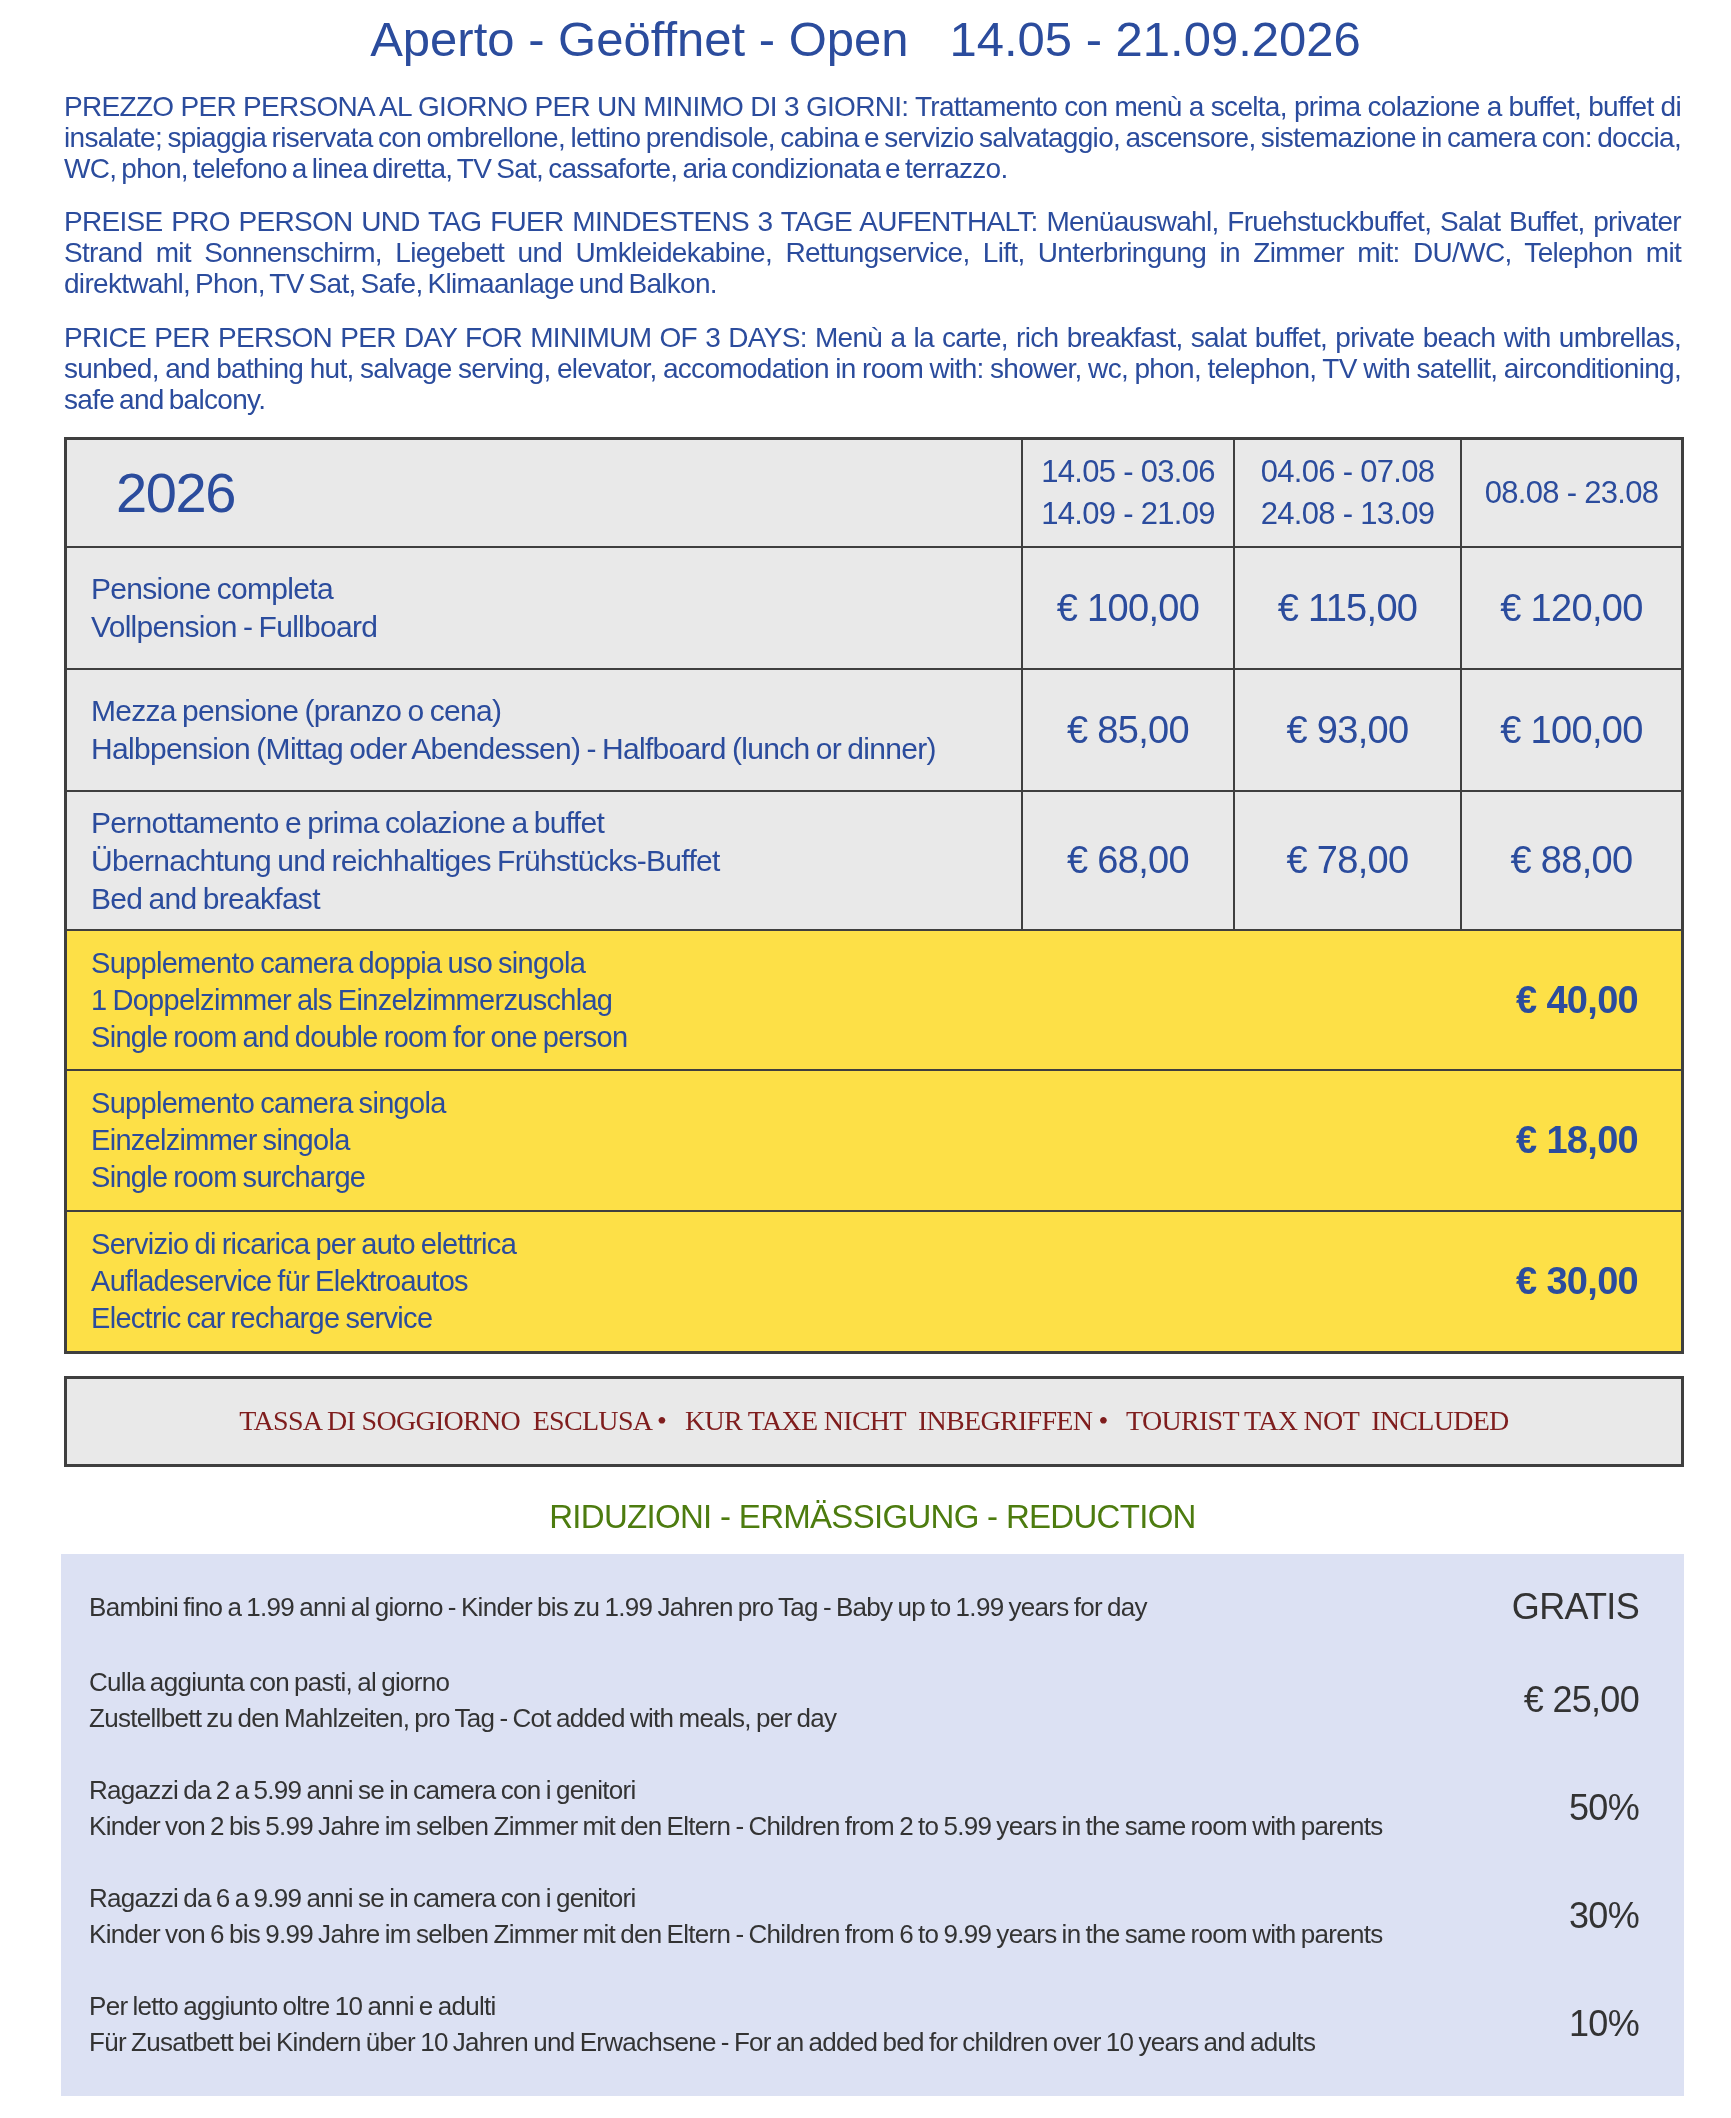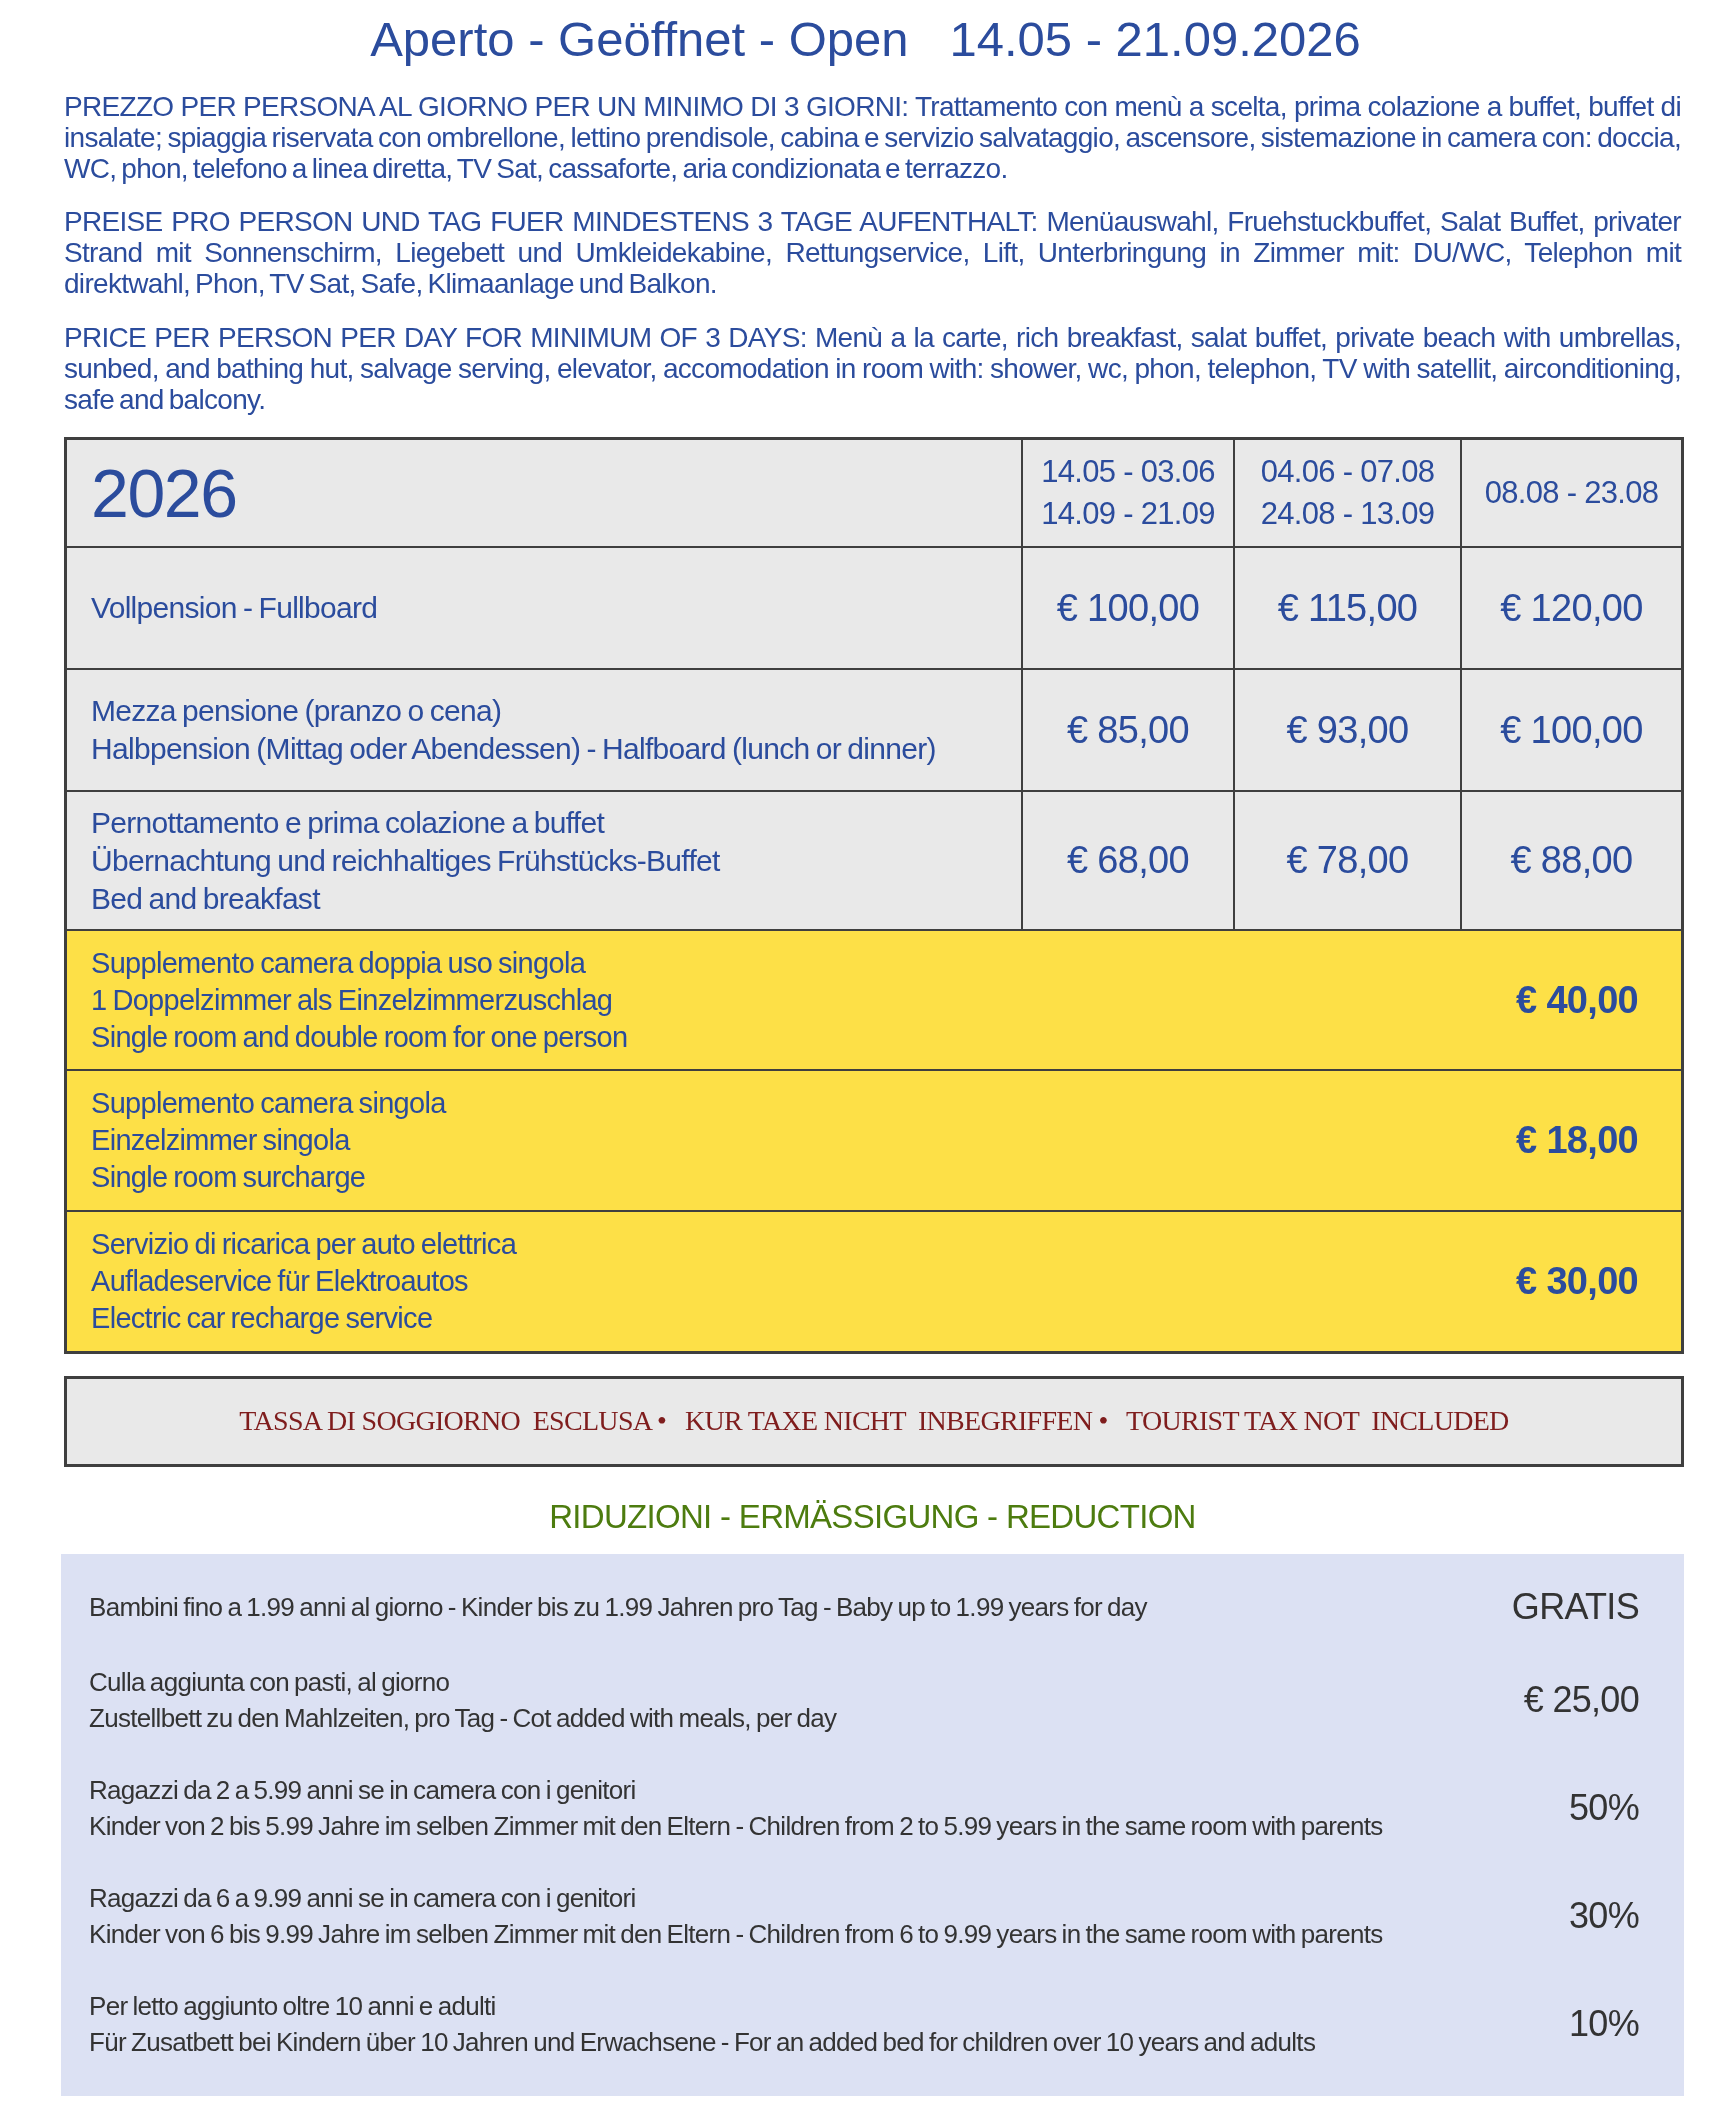--- a/index.html
+++ b/index.html
@@ -39,21 +39,21 @@
   .trow.data { min-height:120px; }
   .cell {
     background:#e9e9e9;
     display:flex; flex-direction:column; justify-content:center;
   }
   .cell.labelcell { padding:11.2px 14px 11.2px 24px; }
   .cell.labelcell div { font-size:30px; line-height:38px; letter-spacing:-0.7px; word-spacing:-1.4px; }
   .cell.pricecol { border-left:2.8px solid #3f3f3f; align-items:center; text-align:center; }
   .phead div { font-size:31px; line-height:42px; letter-spacing:-0.7px; }
   .pval { font-size:38px; letter-spacing:-0.7px; }
-  .year { font-size:68px; line-height:84px; letter-spacing:-1.4px; }
+  .year { font-size:56px; line-height:84px; letter-spacing:-1.4px;margin-left:25px; }
   .srow {
     min-height:119px;
     display:flex; align-items:center; justify-content:space-between;
     background:#fde047;
     padding:9.8px 43px 9.8px 24px;
   }
   .srow .slabel div { font-size:29px; line-height:37px; letter-spacing:-0.7px; word-spacing:-1.4px; }
   .srow .sprice { font-size:38px; font-weight:bold; letter-spacing:-0.7px; white-space:nowrap; margin-left:28px; }
   
   .banner {
@@ -108,20 +108,21 @@
         <div>04.06 - 07.08</div>
         <div>24.08 - 13.09</div>
       </div>
       <div class="cell pricecol phead">
         <div>08.08 - 23.08</div>
       </div>
     </div>
 
     <div class="trow data">
       <div class="cell labelcell">
+        <div>Pensione completa</div>
         <div>Vollpension - Fullboard</div>
       </div>
       <div class="cell pricecol">
           <span class="pval">€ 100,00</span>
         </div>
       <div class="cell pricecol">
           <span class="pval">€ 115,00</span>
         </div>
       <div class="cell pricecol">
           <span class="pval">€ 120,00</span>

